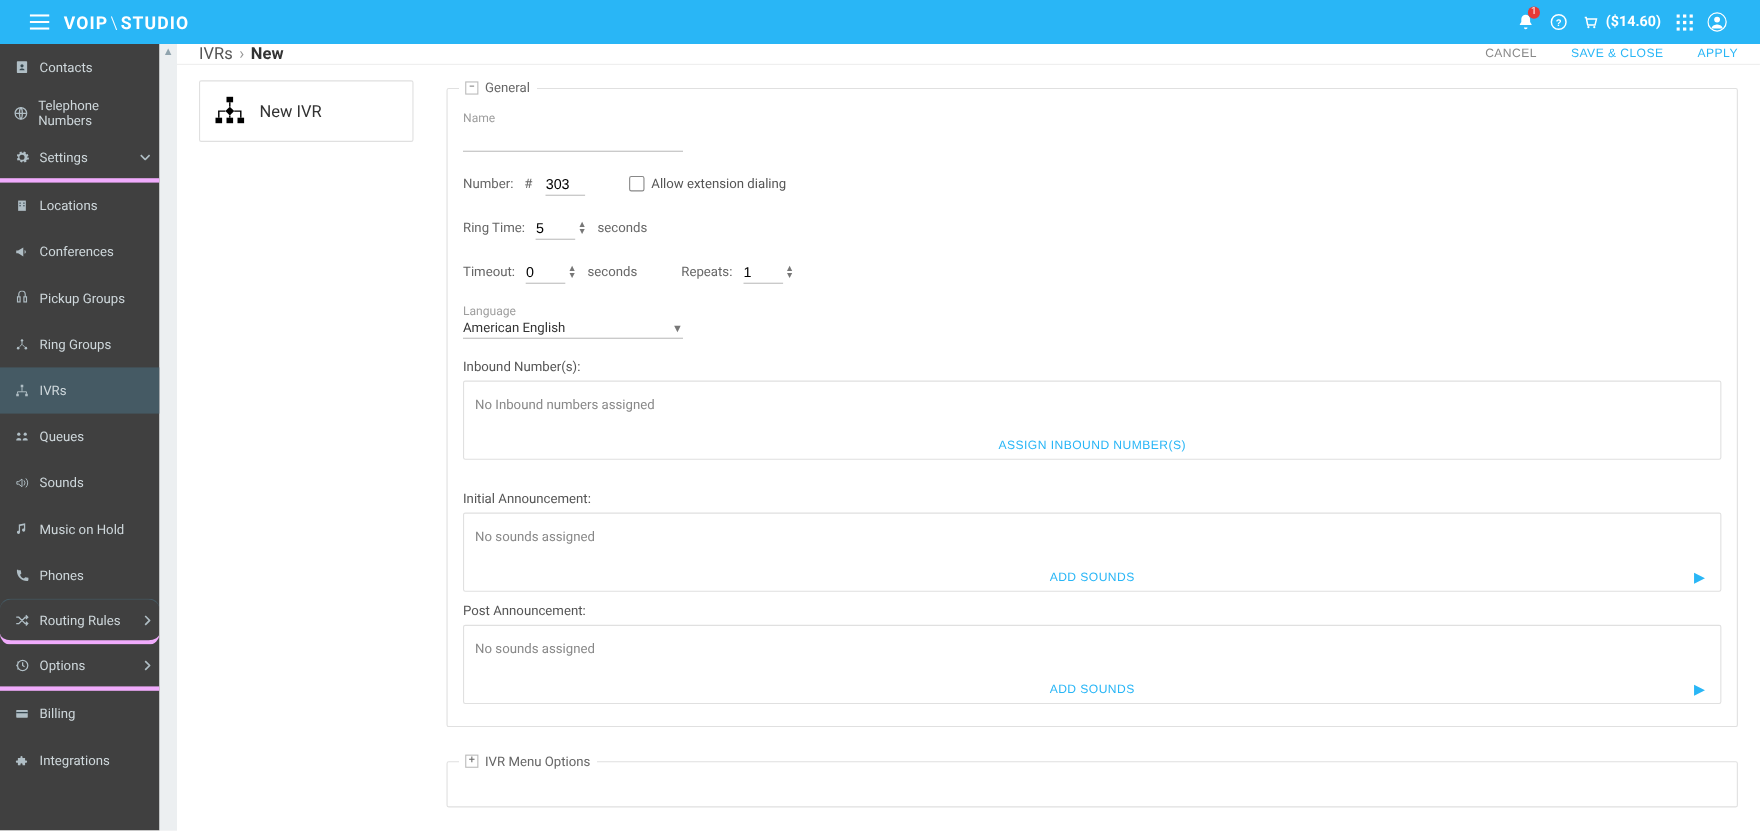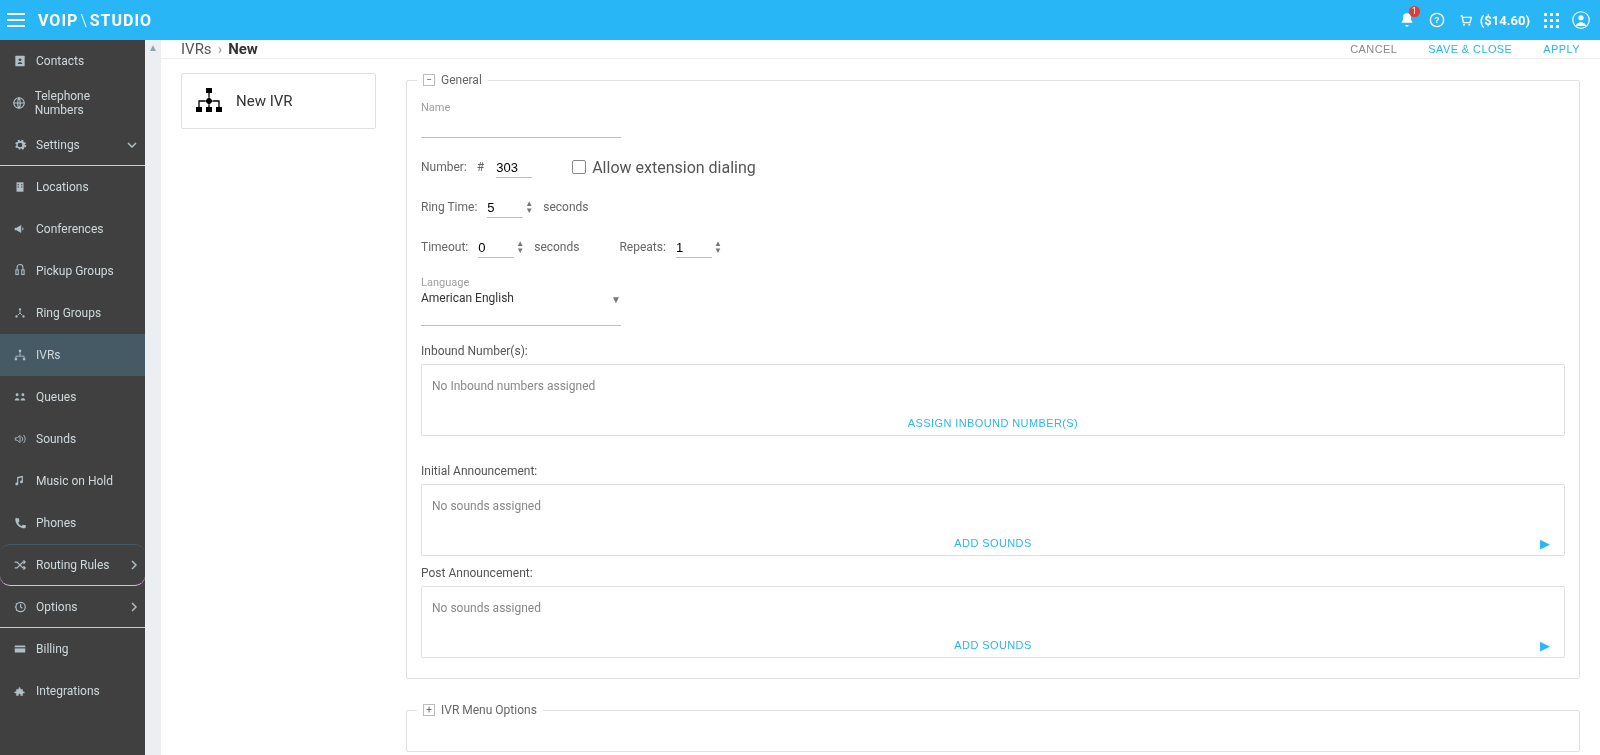--- a/index.html
+++ b/index.html
@@ -1,40 +1,40 @@
 <!DOCTYPE html>
 <html><head>
 <meta charset="utf-8">
 <style>
   * { box-sizing: border-box; margin: 0; padding: 0; }
   html, body { height: 100%; font-family: -apple-system, BlinkMacSystemFont, "Segoe UI", Roboto, Arial, sans-serif; font-size: 13px; color: #333; }
   body { display: flex; flex-direction: column; background: #f5f5f5; }
 
   
-  .topbar { background: #29b6f6; color: #fff; height: 40px; display: flex; align-items: center; padding: 0 4px; flex-shrink: 0; }
+  .topbar { background: #29b6f6; color: #fff; height: 40px; display: flex; align-items: center; padding: 0 24px; flex-shrink: 0; }
   .topbar .menu-btn { width: 24px; height: 40px; display: flex; align-items: center; justify-content: center; cursor: pointer; }
   .topbar .logo { margin-left: 10px; font-weight: bold; font-size: 16px; letter-spacing: 1px; display: flex; align-items: center; }
   .topbar .logo .backslash { margin: 0 2px; font-weight: 300; }
   .topbar .spacer { flex: 1; }
   .topbar .tbicon { width: 30px; height: 40px; display: flex; align-items: center; justify-content: center; cursor: pointer; position: relative; }
   .topbar .badge { position: absolute; top: 6px; right: 2px; background: #e53935; color: #fff; font-size: 9px; border-radius: 6px; padding: 0 3px; line-height: 11px; min-width: 11px; text-align: center; }
   .topbar .balance { font-size: 13px; font-weight: bold; display: flex; align-items: center; cursor: pointer; padding: 0 6px; gap: 6px; }
   .topbar .balance span.txt { }
 
   
   .body-row { flex: 1; display: flex; min-height: 0; }
 
   
   .sidebar { width: 145px; background: #404040; color: #cfd8dc; display: flex; flex-direction: column; overflow-y: auto; flex-shrink: 0; }
   .sidebar::-webkit-scrollbar { width: 6px; }
   .sidebar .nav-item { height: 42px; display: flex; align-items: center; padding: 0 10px; cursor: pointer; font-size: 12px; color: #cfd8dc; position: relative; }
   .sidebar .nav-item.selected { background: #455a64; }
   .sidebar .nav-item .nicon { width: 20px; display: flex; align-items: center; justify-content: center; margin-right: 6px; }
   .sidebar .nav-item .chev { position: absolute; right: 8px; }
-  .sidebar .nav-section-top { border-bottom: 1px solid #f0abfc; text-align: right; }
+  .sidebar .nav-section-top { border-bottom: 4px solid #f0abfc; text-align: right; }
   .sidebar .nav-sub { padding-left: 0; }
 
   
   .scroll-stub { width: 16px; background: #eceff1; display:flex; align-items:flex-start; justify-content:center; padding-top:2px; flex-shrink:0;}
   .scroll-stub .chev-up { color:#90a4ae; font-size:10px;}
 
   
   .content { flex: 1; background: #fff; display: flex; flex-direction: column; overflow-y: auto; }
   .content-header { height: 50px; display: flex; align-items: center; padding: 0 20px; border-bottom: 1px solid #eee; }
   .breadcrumb { font-size: 15px; color: #555; display: flex; align-items: center; gap: 6px; }
@@ -64,24 +64,24 @@
   .field-label-top { font-size: 11px; color: #9e9e9e; margin-bottom: 2px; display: block; }
   .underline-input { border: none; border-bottom: 1px solid #bdbdbd; background: transparent; font-size: 13px; padding: 4px 0 2px; outline: none; }
   .w200 { width: 200px; }
   .w40 { width: 36px; }
 
   .inline-row { display: flex; align-items: center; gap: 10px; font-size: 12px; color: #555; }
   .inline-row .lbl { color: #666; }
   .hash { color: #666; margin-right: 2px;}
   .stepper { display:flex; align-items:center; gap:2px;}
   .stepper .arrows { display:flex; flex-direction:column; font-size:8px; line-height:7px; color:#777; cursor:pointer;}
-  .checkbox { display:flex; align-items:center; gap:6px; margin-left:30px; font-size:16px; color:#555; cursor:pointer;}
+  .checkbox { display:flex; align-items:center; gap:6px; margin-left:30px; font-size:12px; color:#555; cursor:pointer;}
   .checkbox .box { width:14px; height:14px; border:1.5px solid #888; border-radius:2px; }
 
-  .select-row { display:flex; align-items:flex-end; border-bottom:1px solid #bdbdbd; width:200px; justify-content:space-between; padding-bottom:20px; cursor:pointer;}
+  .select-row { display:flex; align-items:flex-end; border-bottom:1px solid #bdbdbd; width:200px; justify-content:space-between; padding-bottom:2px; cursor:pointer;}
   .select-row .sel-val { font-size:12px; color:#333;}
   .select-row .dd-icon { font-size:10px; color:#777;}
 
   .section-label { font-size:12px; color:#555; margin:10px 0 6px; }
   .box-area { border:1px solid #e0e0e0; border-radius:2px; min-height:70px; display:flex; flex-direction:column; }
   .box-area .empty-msg { padding:14px 10px; font-size:12px; color:#888; flex:1;}
   .box-area .box-btn-row { display:flex; align-items:center; justify-content:center; position:relative; padding:10px 0 6px;}
   .box-area .box-btn { color:#29b6f6; font-size:11px; letter-spacing:0.4px; background:none; border:none; cursor:pointer;}
   .box-area .play-btn { position:absolute; right:14px; color:#29b6f6; font-size:13px; cursor:pointer;}
 

